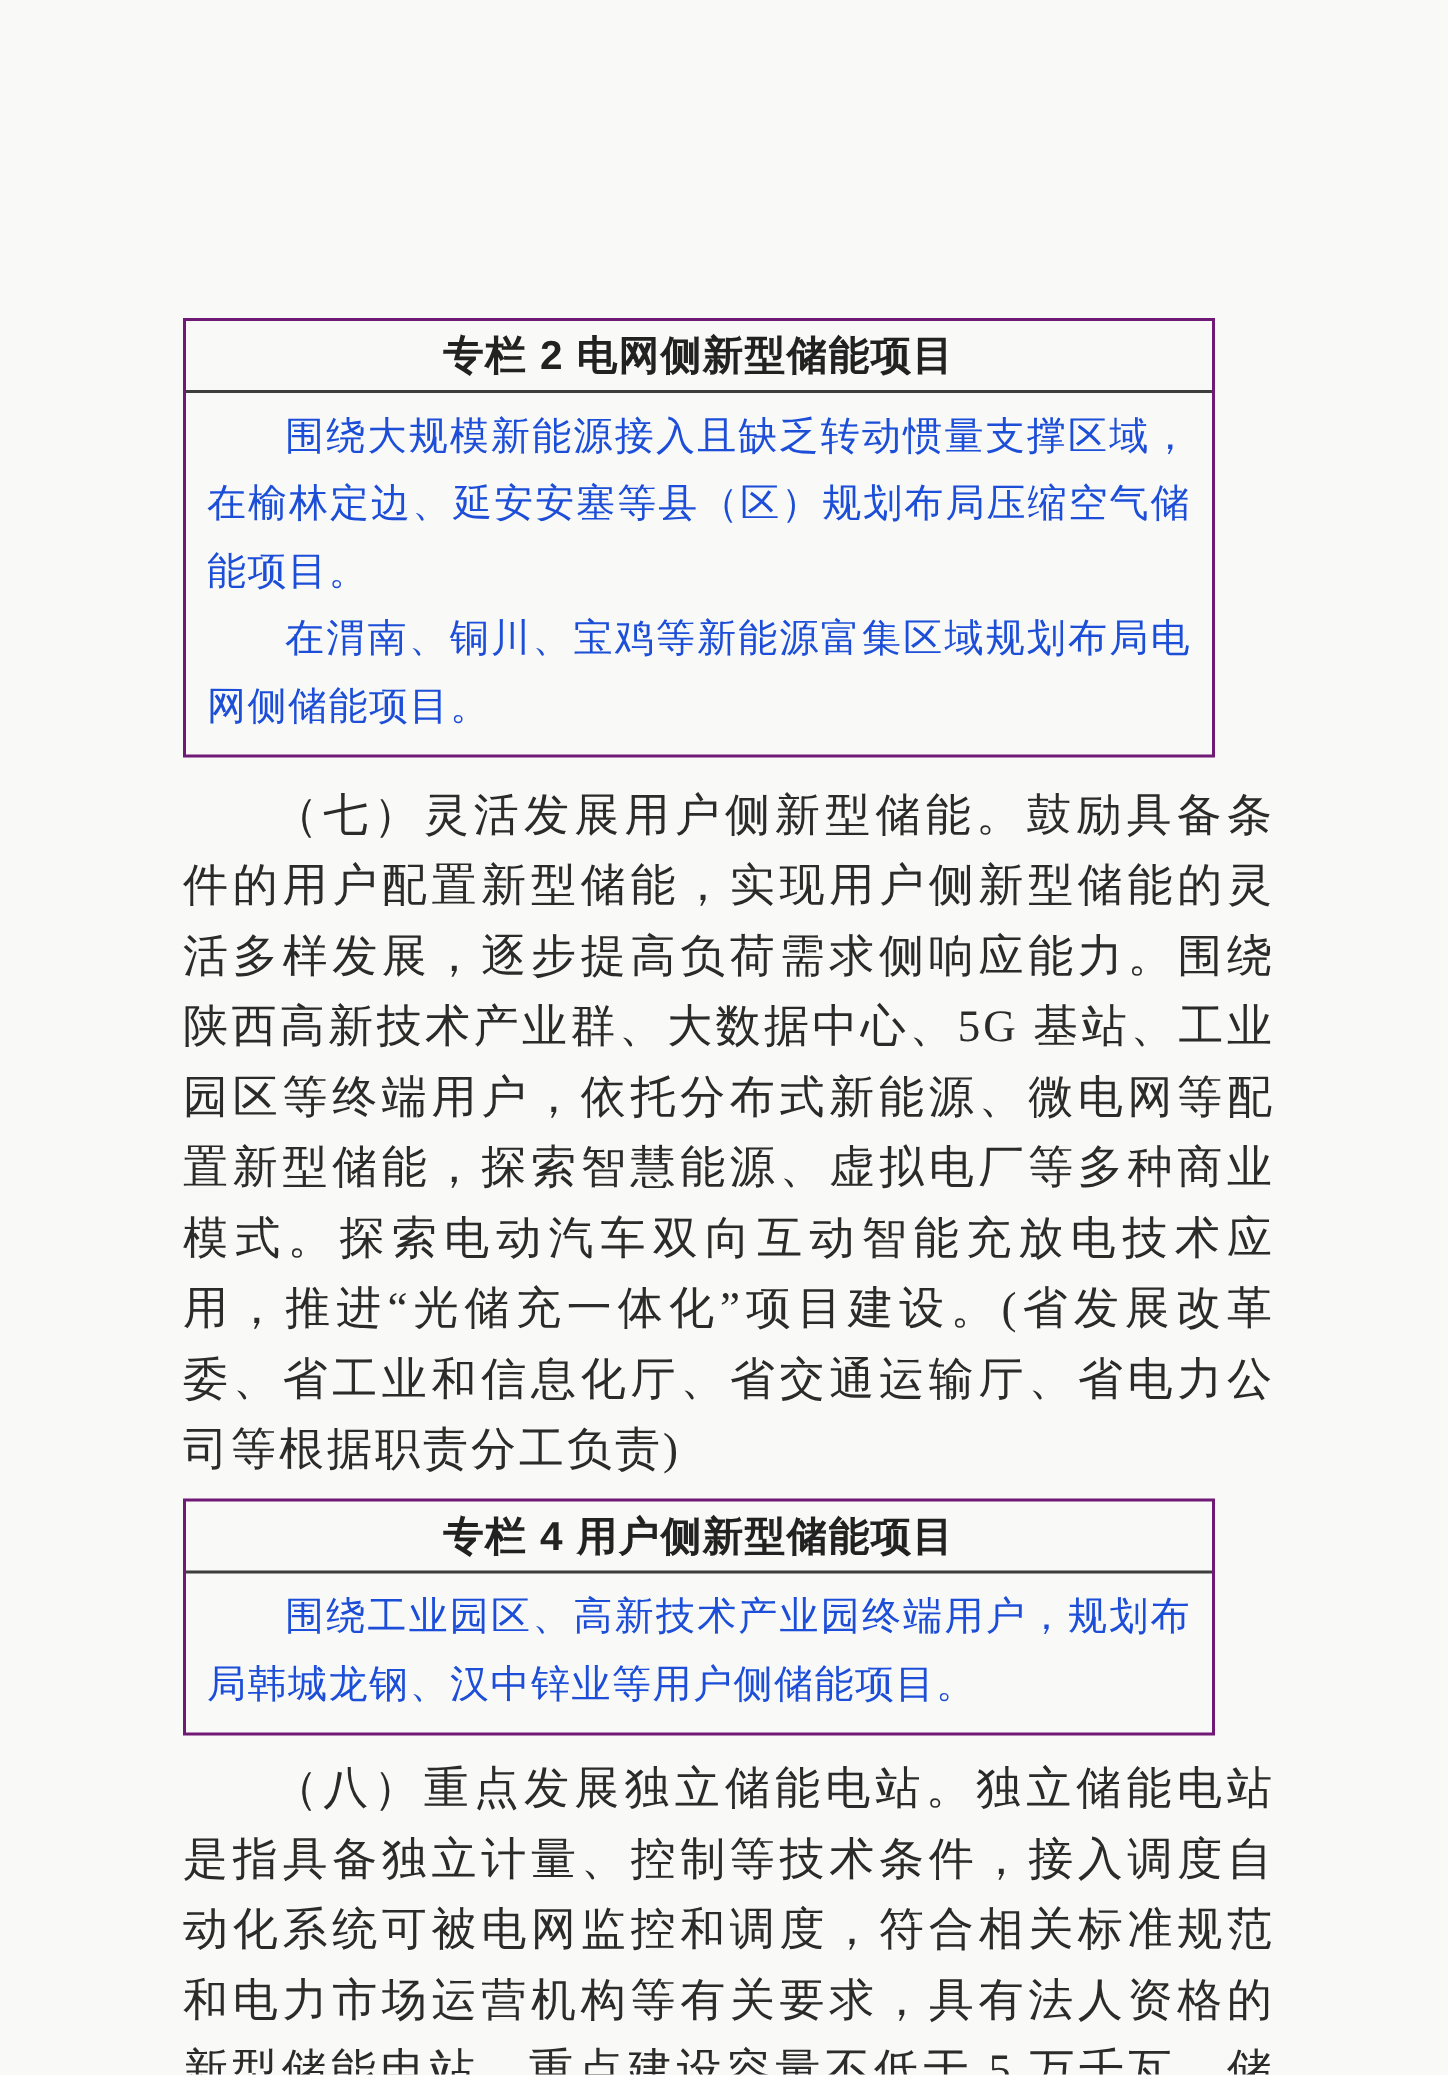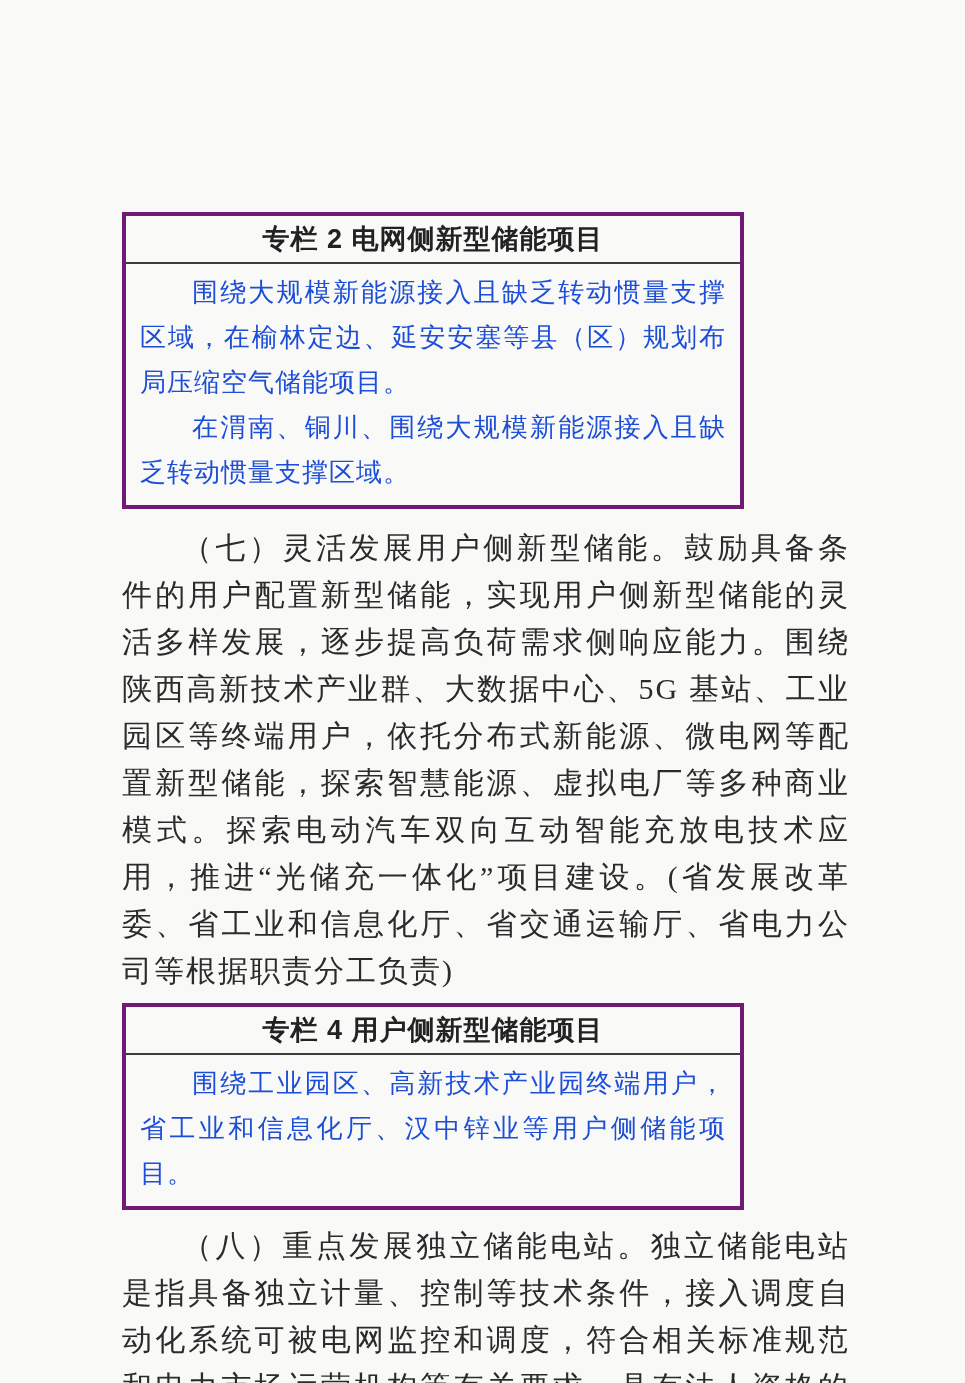--- a/index.html
+++ b/index.html
@@ -17,22 +17,22 @@
   }
   .page {
     box-sizing: border-box;
     width: 965px;
     height: 1383px;
     padding: 212px 115px 0 122px;
   }
   
   .panel {
     box-sizing: border-box;
-    width: 622px;
-    border: 4px solid #701a75;
+    width: 688px;
+    border: 2px solid #701a75;
     background: transparent;
   }
   .panel-title {
     font-family: "Liberation Sans", "DejaVu Sans", sans-serif;
     font-weight: bold;
     font-size: 27px;
     line-height: 46px;
     text-align: center;
     letter-spacing: 1px;
     border-bottom: 2px solid #3d3d3d;
@@ -67,28 +67,28 @@
 </style>
 </head>
 <body>
 
 <div class="page">
 
   <section class="panel">
     <div class="panel-title">专栏 2 电网侧新型储能项目</div>
     <div class="panel-body">
       <p>围绕大规模新能源接入且缺乏转动惯量支撑区域，在榆林定边、延安安塞等县（区）规划布局压缩空气储能项目。</p>
-      <p>在渭南、铜川、围绕大规模新能源接入且缺乏转动惯量支撑区域。</p>
+      <p>在渭南、铜川、宝鸡等新能源富集区域规划布局电网侧储能项目。</p>
     </div>
   </section>
 
   <p class="para para-7">（七）灵活发展用户侧新型储能。鼓励具备条件的用户配置新型储能，实现用户侧新型储能的灵活多样发展，逐步提高负荷需求侧响应能力。围绕陕西高新技术产业群、大数据中心、5G 基站、工业园区等终端用户，依托分布式新能源、微电网等配置新型储能，探索智慧能源、虚拟电厂等多种商业模式。探索电动汽车双向互动智能充放电技术应用，推进“光储充一体化”项目建设。(省发展改革委、省工业和信息化厅、省交通运输厅、省电力公司等根据职责分工负责)</p>
 
   <section class="panel">
     <div class="panel-title">专栏 4 用户侧新型储能项目</div>
     <div class="panel-body">
-      <p>围绕工业园区、高新技术产业园终端用户，省工业和信息化厅、汉中锌业等用户侧储能项目。</p>
+      <p>围绕工业园区、高新技术产业园终端用户，规划布局韩城龙钢、汉中锌业等用户侧储能项目。</p>
     </div>
   </section>
 
   <p class="para para-8">（八）重点发展独立储能电站。独立储能电站是指具备独立计量、控制等技术条件，接入调度自动化系统可被电网监控和调度，符合相关标准规范和电力市场运营机构等有关要求，具有法人资格的新型储能电站。重点建设容量不低于 5 万千瓦、储能时长 2 小时以上的独立储能电站，充分发挥其调节能力强、易于调度、方便管理的优势。推动大容量、中长时间尺度的独立储能试</p>
 
 </div>
 
 </body></html>

